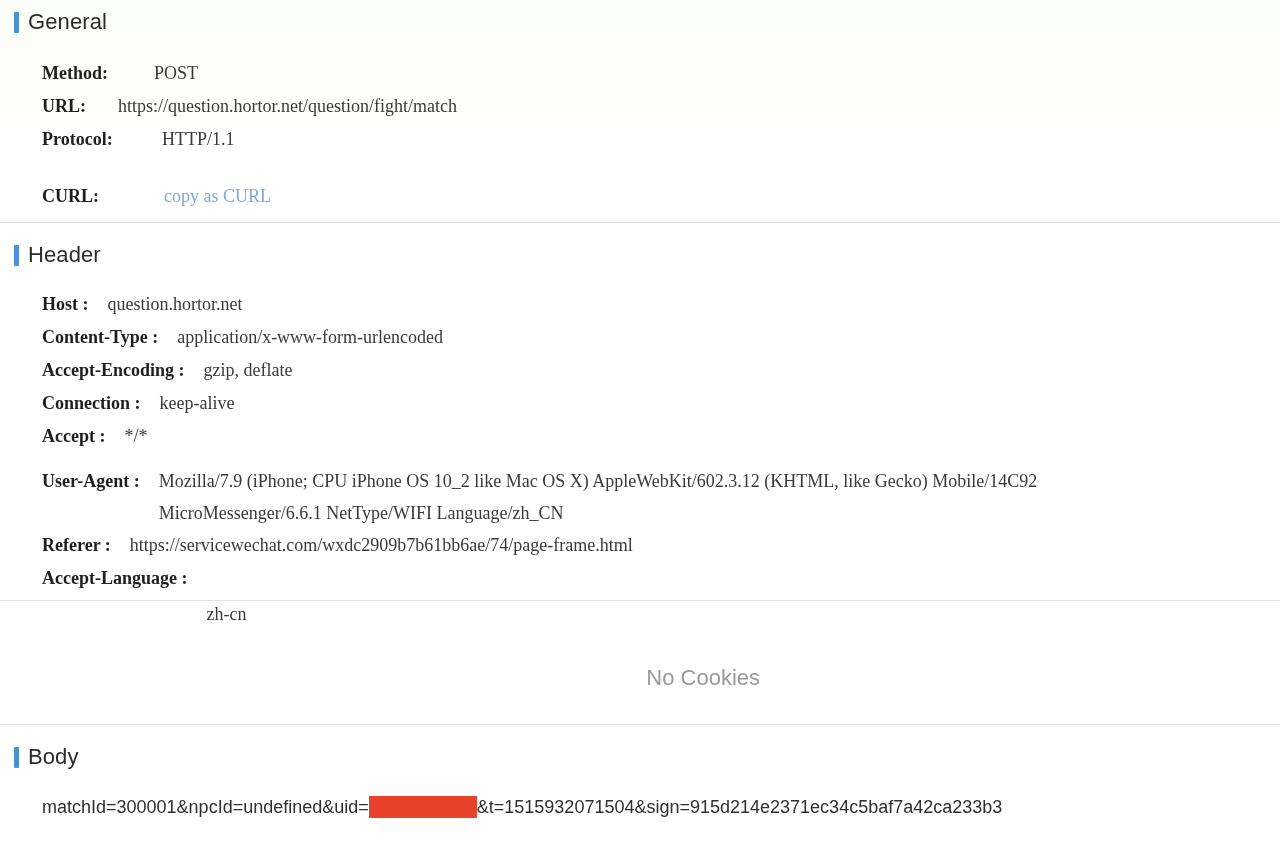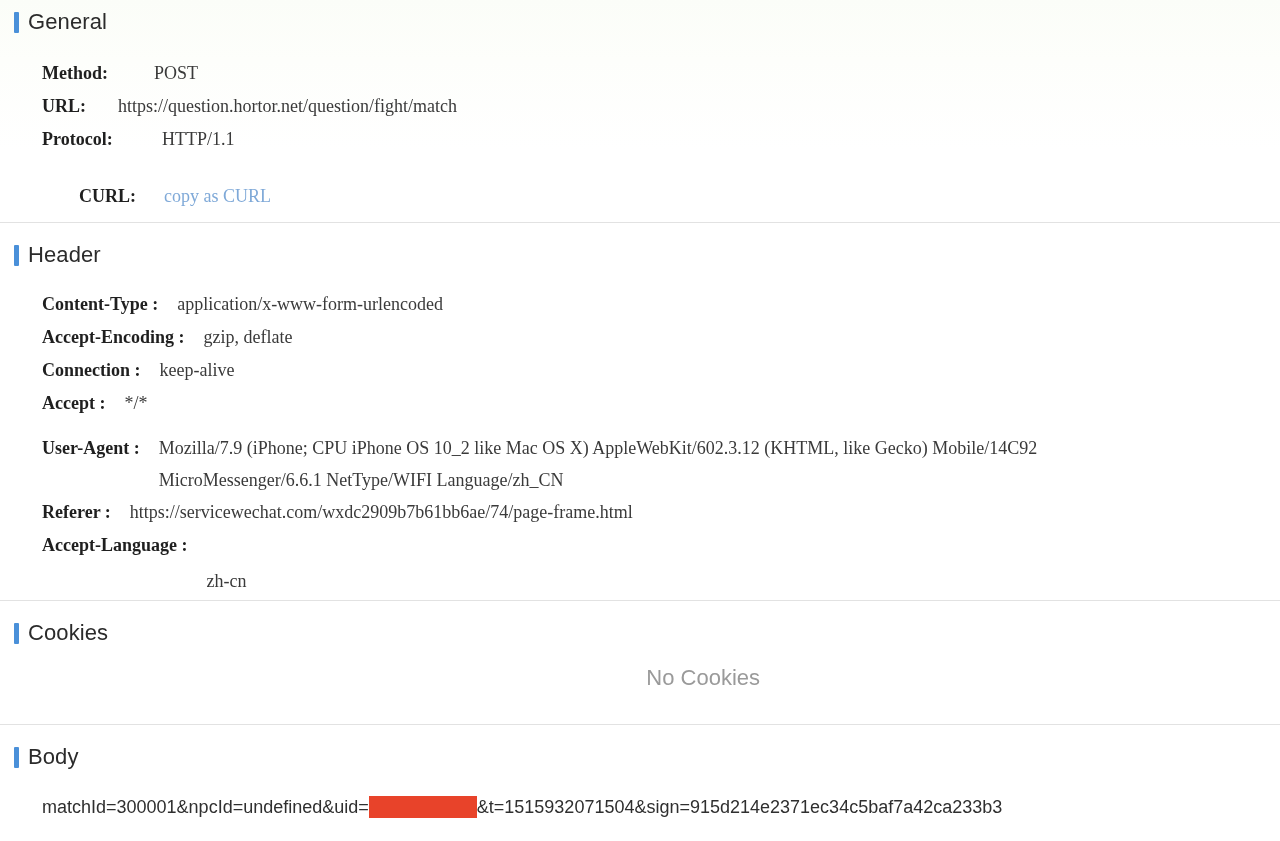--- a/index.html
+++ b/index.html
@@ -140,36 +140,40 @@
     <div class="kv-row general">
       <span class="kv-key gen-key" style="width:76px;">URL:</span>
       <span class="kv-val gen-val">https://question.hortor.net/question/fight/match</span>
     </div>
     <div class="kv-row general">
       <span class="kv-key gen-key" style="width:120px;">Protocol:</span>
       <span class="kv-val gen-val">HTTP/1.1</span>
     </div>
     <div class="gap-row"></div>
     <div class="kv-row general">
-      <span class="kv-key gen-key" style="width:94px;text-align:right;">CURL:</span>
+      <span class="kv-key gen-key" style="width:94px;">CURL:</span>
       <span class="kv-val link">copy as CURL</span>
     </div>
   </div>
 
   <div class="abs divider" style="top:222px;"></div>
 
   <div class="abs" style="top:244px;">
     <div class="section-head">
       <span class="accent-bar"></span>
       <span class="section-title">Header</span>
     </div>
   </div>
 
   <div class="abs kv-list" style="top:288px;">
     <div class="kv-row">
+      <span class="kv-key">Host :</span>
+      <span class="kv-val" style="padding-left:19px;">question.hortor.net</span>
+    </div>
+    <div class="kv-row">
       <span class="kv-key">Content-Type :</span>
       <span class="kv-val" style="padding-left:19px;">application/x-www-form-urlencoded</span>
     </div>
     <div class="kv-row">
       <span class="kv-key">Accept-Encoding :</span>
       <span class="kv-val" style="padding-left:19px;">gzip, deflate</span>
     </div>
     <div class="kv-row">
       <span class="kv-key">Connection :</span>
       <span class="kv-val" style="padding-left:19px;">keep-alive</span>
@@ -187,26 +191,20 @@
       <span class="kv-val" style="padding-left:19px;">https://servicewechat.com/wxdc2909b7b61bb6ae/74/page-frame.html</span>
     </div>
     <div class="kv-row">
       <span class="kv-key">Accept-Language :</span>
       <span class="kv-val" style="padding-left:19px;margin-top:36px;">zh-cn</span>
     </div>
   </div>
 
   <div class="abs divider" style="top:600px;"></div>
 
-  <div class="abs" style="top:622px;">
-    <div class="section-head">
-      <span class="accent-bar"></span>
-      <span class="section-title">Cookies</span>
-    </div>
-  </div>
 
   <div class="abs no-cookies" style="top:663px;">No Cookies</div>
 
   <div class="abs divider" style="top:724px;"></div>
 
   <div class="abs" style="top:746px;">
     <div class="section-head">
       <span class="accent-bar"></span>
       <span class="section-title">Body</span>
     </div>

